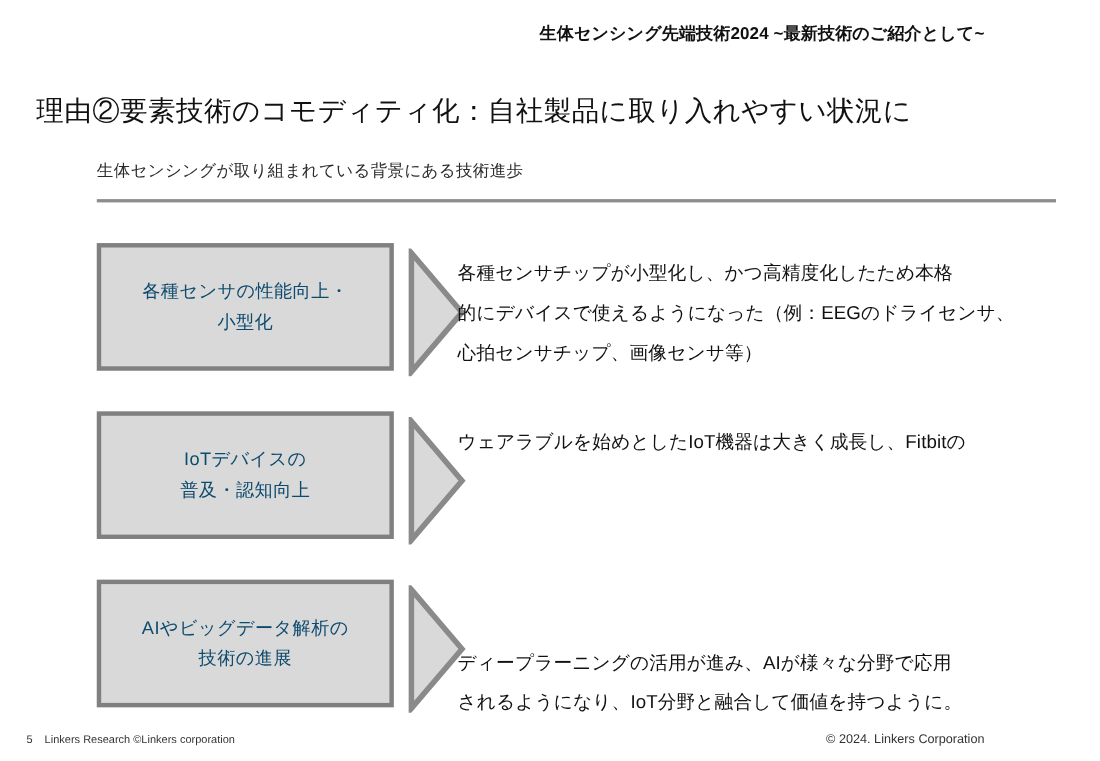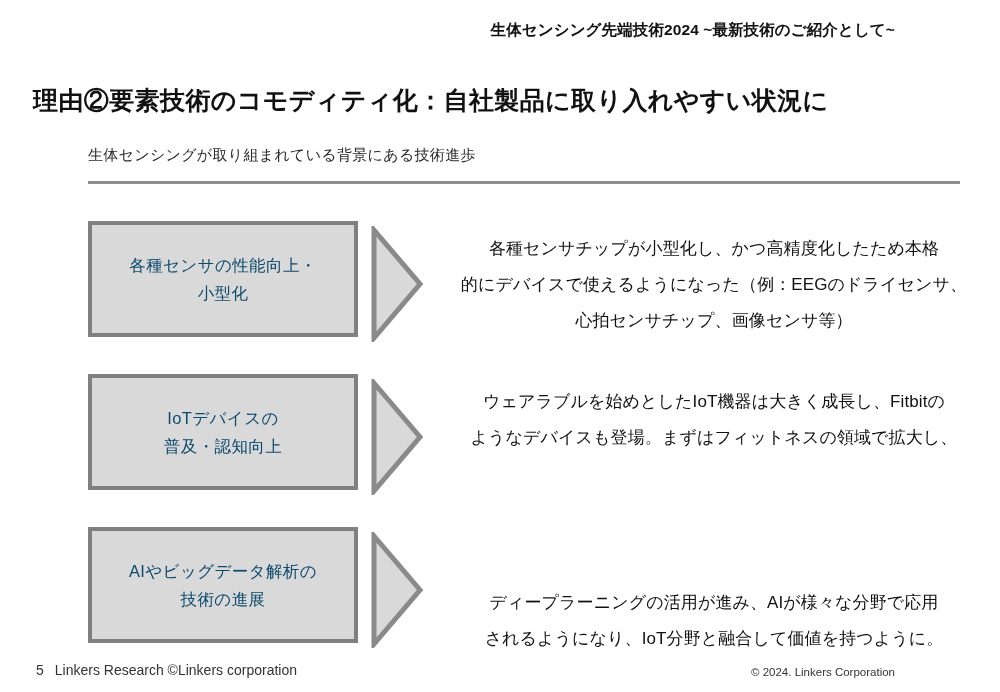--- a/index.html
+++ b/index.html
@@ -21,21 +21,21 @@
     letter-spacing:0.1px;
     color:#111111;
     white-space:nowrap;
   }
 
   
   .page-title {
     position:absolute;
     left:33px; top:84px;
     font-size:25px;
-    font-weight:bold;
+    font-weight:normal;
     letter-spacing:0.4px;
     color:#111111;
     white-space:nowrap;
   }
 
   
   .subtitle {
     position:absolute;
     left:88px; top:146px;
     font-size:15px;
@@ -80,37 +80,36 @@
 
   .arrow {
     position:absolute;
     left:370px; top:5px;
     width:54px; height:116px;
   }
   .arrow svg { display:block; width:54px; height:116px; }
 
   .body-text {
     position:absolute;
-    left:440px; top:10px;
+    left:416px; top:10px;
     width:548px;
-    text-align:center;
   }
   .body-text .line {
     font-size:17px;
     letter-spacing:0.1px;
     line-height:36px;
     color:#111111;
     white-space:nowrap;
   }
 
   
   .footer-left {
     position:absolute;
-    left:36px; bottom:14px;
-    font-size:14px;
+    left:24px; bottom:14px;
+    font-size:10px;
     color:#333333;
     white-space:nowrap;
   }
   .footer-left .page-num { margin-right:11px; }
   .footer-right {
     position:absolute;
     right:22px; bottom:14px;
     font-size:11.5px;
     color:#333333;
     white-space:nowrap;
@@ -151,21 +150,20 @@
       <div class="line">IoTデバイスの</div>
       <div class="line">普及・認知向上</div>
     </div>
     <div class="arrow">
       <svg viewBox="0 0 54 116" xmlns="http://www.w3.org/2000/svg">
         <polygon points="4,4 50,58 4,112" fill="#d9d9d9" stroke="#8a8a8a" stroke-width="5" stroke-linejoin="miter"></polygon>
       </svg>
     </div>
     <div class="body-text">
       <div class="line">ウェアラブルを始めとしたIoT機器は大きく成長し、Fitbitの</div>
-      <div class="line">ようなデバイスも登場。まずはフィットネスの領域で拡大し、</div>
     </div>
   </div>
 
   <div class="row row-3">
     <div class="label-box">
       <div class="line">AIやビッグデータ解析の</div>
       <div class="line">技術の進展</div>
     </div>
     <div class="arrow">
       <svg viewBox="0 0 54 116" xmlns="http://www.w3.org/2000/svg">

